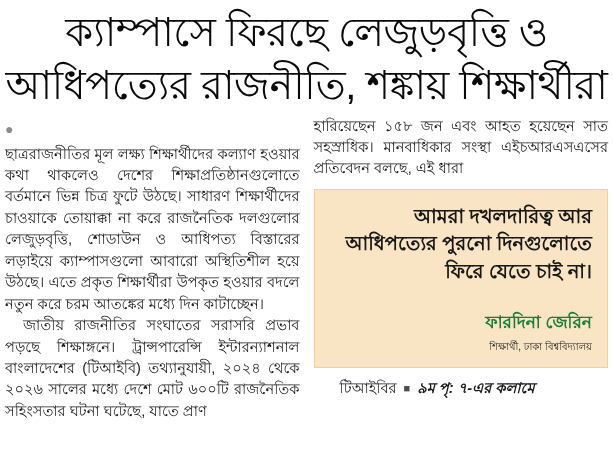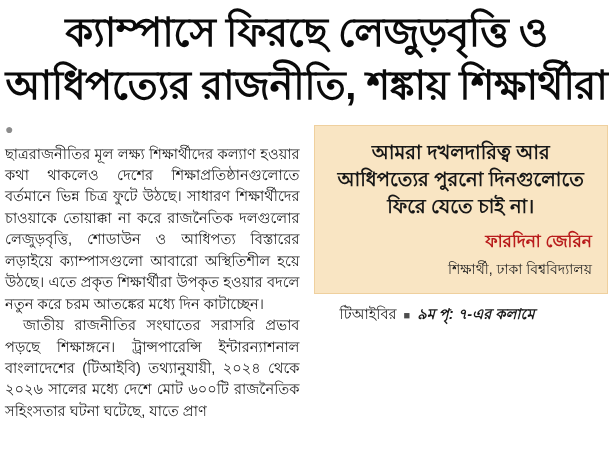--- a/index.html
+++ b/index.html
@@ -10,21 +10,21 @@
     color: var(--text-color, #141414);
     overflow: hidden;
   }
   .page {
     width: 613px; height: 450px;
     padding: 4px 3px 4px 3px;
     background: #ffffff;
   }
   .headline {
     font-size: 40px;
-    font-weight: 700;
+    font-weight: 400;
     line-height: 1.32;
     text-align: center;
     color: #0a0a0a;
     letter-spacing: -0.5px;
     margin-top: 2px;
     margin-bottom: 4px;
   }
   .columns {
     display: flex;
     gap: 14px;
@@ -58,31 +58,31 @@
     background: var(--quote-bg, #f9e5c3);
     border: 1px solid var(--quote-border, #efd09e);
     margin: 9px 0 9px 0;
     padding: 13px 15px 11px 15px;
   }
   .quote-text {
     font-size: 19.5px;
     font-weight: 700;
     line-height: 1.4;
     color: #171717;
-    text-align: center;
+    text-align: right;
   }
   .quote-attr-name {
     font-size: 17px;
     font-weight: 700;
     text-align: right;
-    margin-top: 8px;
-    color: #b91c1c;
+    margin-top: 24px;
+    color: #15803d;
   }
   .quote-attr-role {
-    font-size: 14px;
+    font-size: 10px;
     text-align: right;
     margin-top: 2px;
     color: #222222;
   }
   .jump-line {
     margin-top: 4px;
     padding-left: 26px;
     font-size: 14.6px;
     display: flex;
     align-items: center;
@@ -110,20 +110,21 @@
 
     <div class="col">
       <div class="byline">
         <span class="bullet">●</span>
       </div>
       <p class="body-text">ছাত্ররাজনীতির মূল লক্ষ্য শিক্ষার্থীদের কল্যাণ হওয়ার কথা থাকলেও দেশের শিক্ষাপ্রতিষ্ঠানগুলোতে বর্তমানে ভিন্ন চিত্র ফুটে উঠছে। সাধারণ শিক্ষার্থীদের চাওয়াকে তোয়াক্কা না করে রাজনৈতিক দলগুলোর লেজুড়বৃত্তি, শোডাউন ও আধিপত্য বিস্তারের লড়াইয়ে ক্যাম্পাসগুলো আবারো অস্থিতিশীল হয়ে উঠছে। এতে প্রকৃত শিক্ষার্থীরা উপকৃত হওয়ার বদলে নতুন করে চরম আতঙ্কের মধ্যে দিন কাটাচ্ছেন।</p>
       <p class="body-text indent">জাতীয় রাজনীতির সংঘাতের সরাসরি প্রভাব পড়ছে শিক্ষাঙ্গনে। ট্রান্সপারেন্সি ইন্টারন্যাশনাল বাংলাদেশের (টিআইবি) তথ্যানুযায়ী, ২০২৪ থেকে ২০২৬ সালের মধ্যে দেশে মোট ৬০০টি রাজনৈতিক সহিংসতার ঘটনা ঘটেছে, যাতে প্রাণ</p>
     </div>
 
     <div class="col">
+      <p class="body-text">হারিয়েছেন ১৫৮ জন এবং আহত হয়েছেন সাত সহস্রাধিক। মানবাধিকার সংস্থা এইচআরএসএসের প্রতিবেদন বলছে, এই ধারা</p>
 
       <div class="quote-box">
         <p class="quote-text">আমরা দখলদারিত্ব আর আধিপত্যের পুরনো দিনগুলোতে ফিরে যেতে চাই না।</p>
         <div class="quote-attr-name">ফারদিনা জেরিন</div>
         <div class="quote-attr-role">শিক্ষার্থী, ঢাকা বিশ্ববিদ্যালয়</div>
       </div>
 
 
       <div class="jump-line">
         <span>টিআইবির</span>

